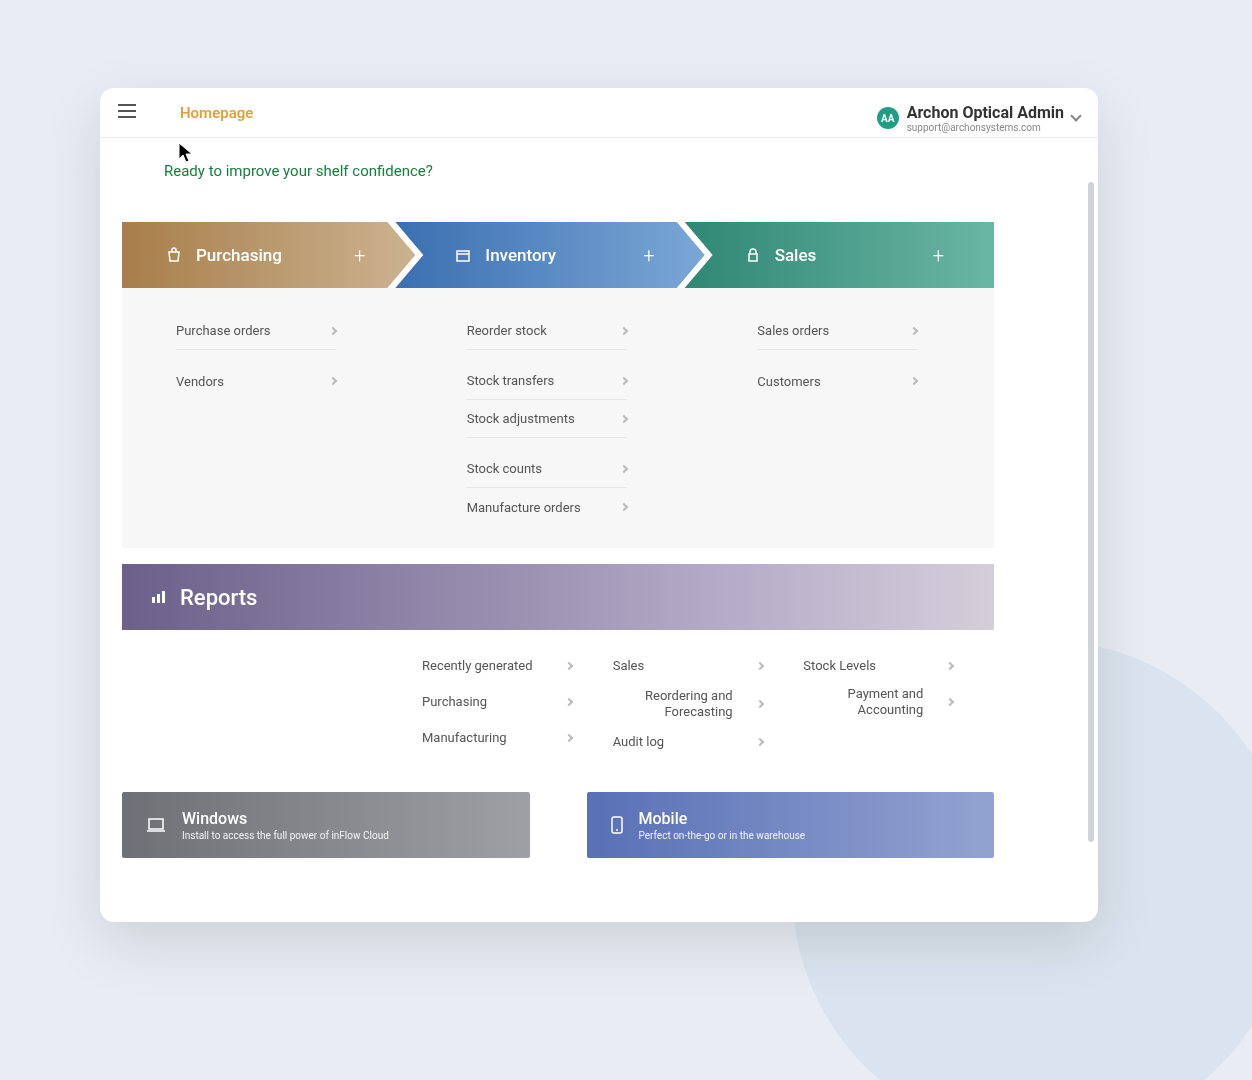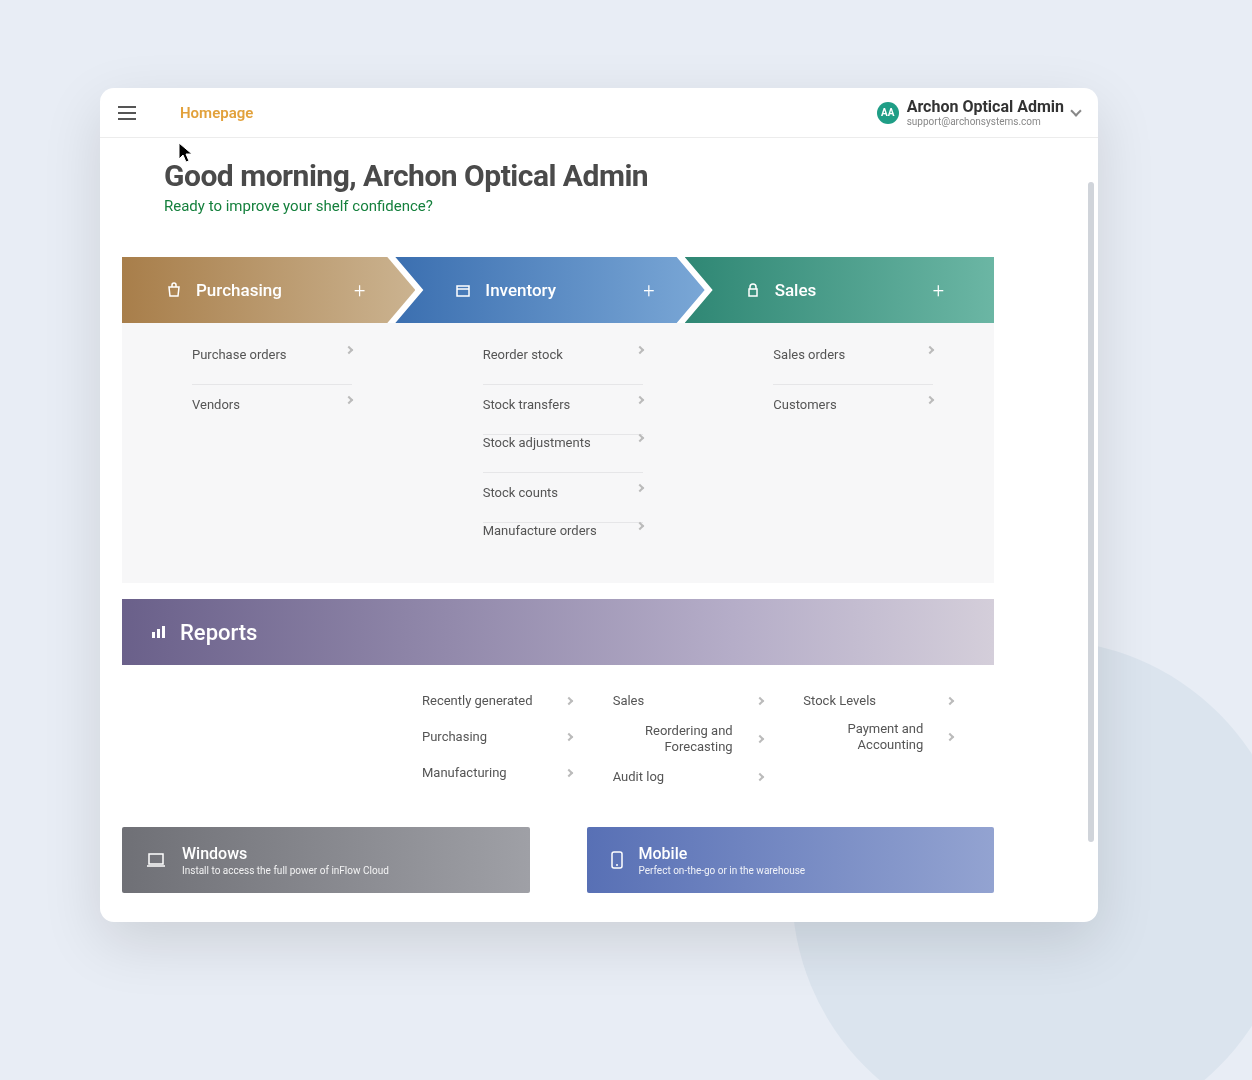--- a/index.html
+++ b/index.html
@@ -37,21 +37,21 @@
   position: absolute;
   right: 4px;
   top: 94px;
   width: 6px;
   height: 660px;
   background: #d0d4da;
   border-radius: 3px;
 }
 .topbar {
   display: flex;
-  align-items: center;
+  align-items: flex-start;
   height: 50px;
   padding: 16px 18px;
   border-bottom: 1px solid #ececec;
 }
 .hamburger {
   width: 18px;
   height: 14px;
   display: flex;
   flex-direction: column;
   justify-content: space-between;
@@ -152,27 +152,26 @@
 .three-col {
   display: flex;
   background: #f7f7f8;
   width: 872px;
   padding: 24px 0 22px 0;
   margin-top: 0;
 }
 .col { flex: 1; padding: 0 12px 0 54px; }
 .link-row {
   display: flex;
-  align-items: flex-start;
+  align-items: center;
   justify-content: space-between;
   height: 38px;
   border-bottom: 1px solid #e6e6e8;
   width: 160px;
   cursor: pointer;
-  margin-left: 16px;
 }
 .link-row:last-child { border-bottom: none; }
 .link-label { font-size: 13px; color: #555; }
 .chev-right {
   width: 6px; height: 6px;
   border-top: 2px solid #bbb;
   border-right: 2px solid #bbb;
   transform: rotate(45deg);
 }
 .col-sep { height: 12px; }
@@ -255,21 +254,20 @@
         <div class="user-email">support@archonsystems.com</div>
       </div>
       <div class="chevron-down"></div>
     </div>
   </div>
 
   <div class="content">
     <svg class="cursor" viewBox="0 0 16 22">
         <path d="M1 1 L1 17 L5 13 L8 20 L11 19 L8 12 L14 12 Z" fill="#000" stroke="#fff" stroke-width="1"></path>
       </svg>
-    <h1 class="greeting">Good morning, Archon Optical Admin</h1>
     <div class="subtitle">Ready to improve your shelf confidence?</div>
 
     <div class="pipeline">
       <div class="arrow-seg seg-purchasing">
         <span class="seg-icon">
             <svg width="16" height="16" viewBox="0 0 16 16">
               <path d="M3 5 H13 L12 14 H4 Z M6 5 V3 a2 2 0 0 1 4 0 V5" fill="none" stroke="#fff" stroke-width="1.5"></path>
             </svg>
           </span>
         <span class="label">Purchasing</span>

